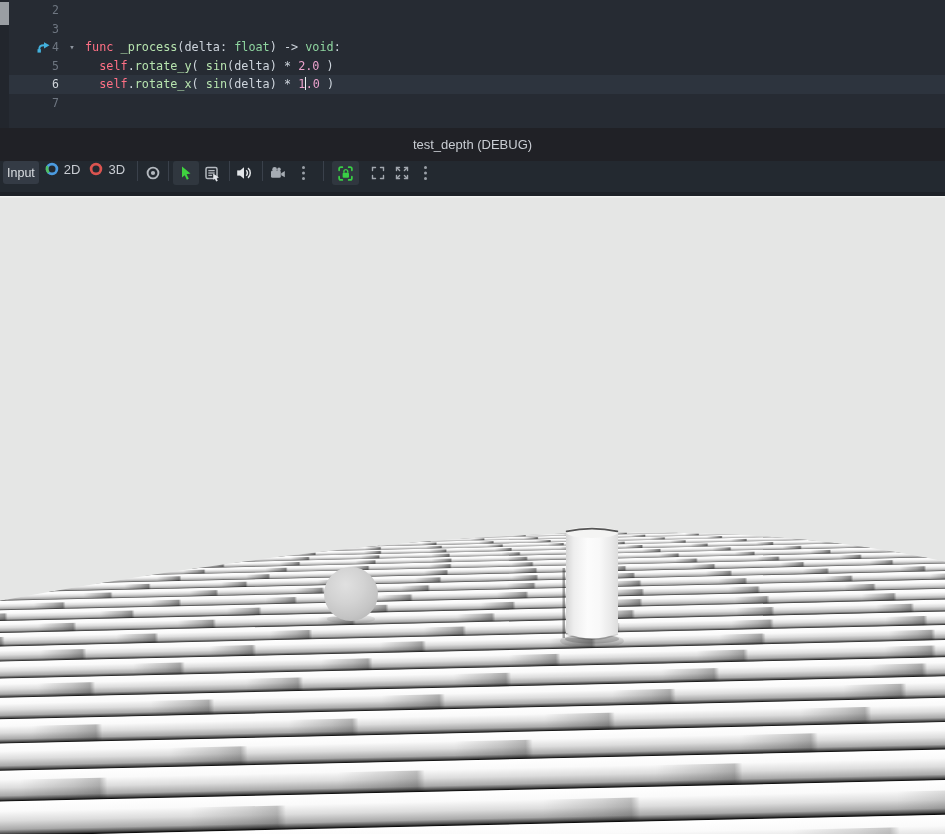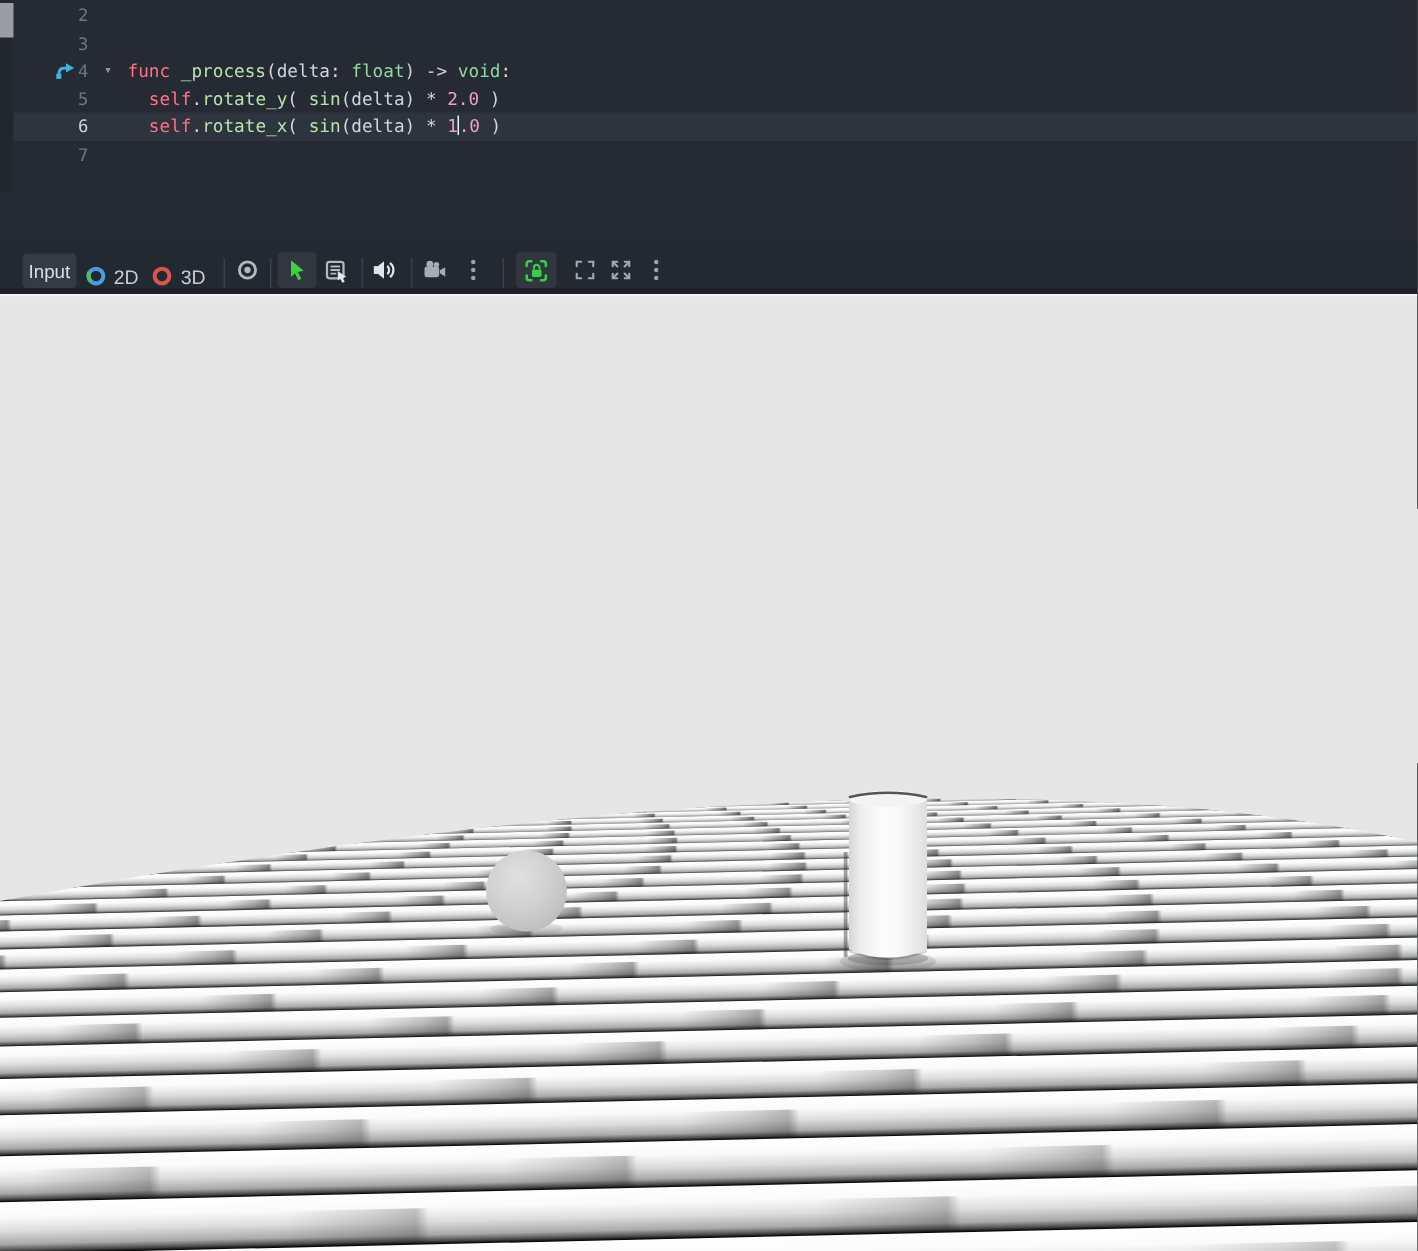--- a/index.html
+++ b/index.html
@@ -18,21 +18,21 @@
   .fold{width:26px;flex:0 0 auto;color:#8d949e;font-size:9px;text-align:center;}
   .execarrow{position:absolute;left:28px;top:3px;width:15px;height:13px;}
   .caret{display:inline-block;width:1.5px;height:13px;background:#eef1f4;vertical-align:-2px;margin:0 -0.5px;}
 
   
   .game-titlebar{position:absolute;left:0;top:128px;width:945px;height:33px;background:#202126;
                  color:#c9cdd3;font-size:13px;display:flex;align-items:center;justify-content:center;}
 
   
   .game-toolbar{position:absolute;left:0;top:161px;width:945px;height:31px;background:#232930;
-                display:flex;align-items:flex-end;padding-left:14px;box-sizing:border-box;}
+                display:flex;align-items:flex-start;padding-left:2px;box-sizing:border-box;}
   .toolbar-gap{position:absolute;left:0;top:192px;width:945px;height:4px;background:#1d2127;}
   .tbtn{display:flex;align-items:center;justify-content:center;height:24px;border-radius:3px;flex:0 0 auto;}
   .input-btn{background:#343b45;color:#dbdfe3;font-size:12.5px;padding:0 4px;height:23px;}
   .mode{display:flex;align-items:center;gap:4px;color:#c9cdd3;font-size:13px;flex:0 0 auto;}
   .sep{width:1px;height:20px;background:#3a414b;flex:0 0 auto;}
   .pressed{background:#30373f;width:26px;}
   .icon16{display:block;}
 
   
   .viewport{position:absolute;left:0;top:196px;width:945px;height:638px;background:#e5e6e5;}
@@ -53,20 +53,23 @@
             <rect x="0.5" y="8.2" width="3.4" height="3.4" fill="#43b1dd"></rect>
             <path d="M2.2,9.5 C2.2,5.2 3.2,4.3 7.2,4.3" fill="none" stroke="#43b1dd" stroke-width="1.9"></path>
             <polygon points="7,1.2 12.5,4.3 7,7.4" fill="#43b1dd"></polygon>
           </svg><span class="gut" style="color: rgb(110, 118, 129);">4</span><span class="fold">▾</span><span><span style="color: rgb(255, 112, 133);">func</span><span style="color: rgb(206, 213, 221);"> </span><span style="color: rgb(182, 227, 174);">_process</span><span style="color: rgb(206, 213, 221);">(delta: </span><span style="color: rgb(143, 214, 160);">float</span><span style="color: rgb(206, 213, 221);">) -&gt; </span><span style="color: rgb(143, 214, 160);">void</span><span style="color: rgb(206, 213, 221);">:</span></span></div>
         <div class="crow"><span class="gut" style="color: rgb(110, 118, 129);">5</span><span class="fold"></span><span><span style="color: rgb(206, 213, 221);">  </span><span style="color: rgb(255, 112, 133);">self</span><span style="color: rgb(206, 213, 221);">.</span><span style="color: rgb(182, 227, 174);">rotate_y</span><span style="color: rgb(206, 213, 221);">( </span><span style="color: rgb(182, 227, 174);">sin</span><span style="color: rgb(206, 213, 221);">(delta) * </span><span style="color: rgb(235, 161, 204);">2.0</span><span style="color: rgb(206, 213, 221);"> )</span></span></div>
         <div class="crow current"><span class="gut" style="color: rgb(208, 213, 218);">6</span><span class="fold"></span><span><span style="color: rgb(206, 213, 221);">  </span><span style="color: rgb(255, 112, 133);">self</span><span style="color: rgb(206, 213, 221);">.</span><span style="color: rgb(182, 227, 174);">rotate_x</span><span style="color: rgb(206, 213, 221);">( </span><span style="color: rgb(182, 227, 174);">sin</span><span style="color: rgb(206, 213, 221);">(delta) * </span><span style="color: rgb(235, 161, 204);">1</span><span class="caret"></span><span style="color: rgb(235, 161, 204);">.0</span><span style="color: rgb(206, 213, 221);"> )</span></span></div>
         <div class="crow"><span class="gut" style="color: rgb(110, 118, 129);">7</span><span class="fold"></span><span></span></div>
       </div>
   </section>
 
+  <div class="game-titlebar">
+    <span>test_depth (DEBUG)</span>
+  </div>
 
   <div class="game-toolbar">
     <div class="tbtn input-btn" style="margin-left:1px">
       <span>Input</span>
     </div>
 
     <div class="mode" style="margin-left:5px">
       <svg class="icon16" width="16" height="16" viewBox="0 0 16 16">
         <circle cx="8" cy="8" r="4.9" fill="none" stroke="#4b9be0" stroke-width="2.7"></circle>
         <path d="M4.1,10.8 A4.9,4.9 0 0 1 3.2,6.2" fill="none" stroke="#4fbf63" stroke-width="2.7" stroke-linecap="round"></path>

